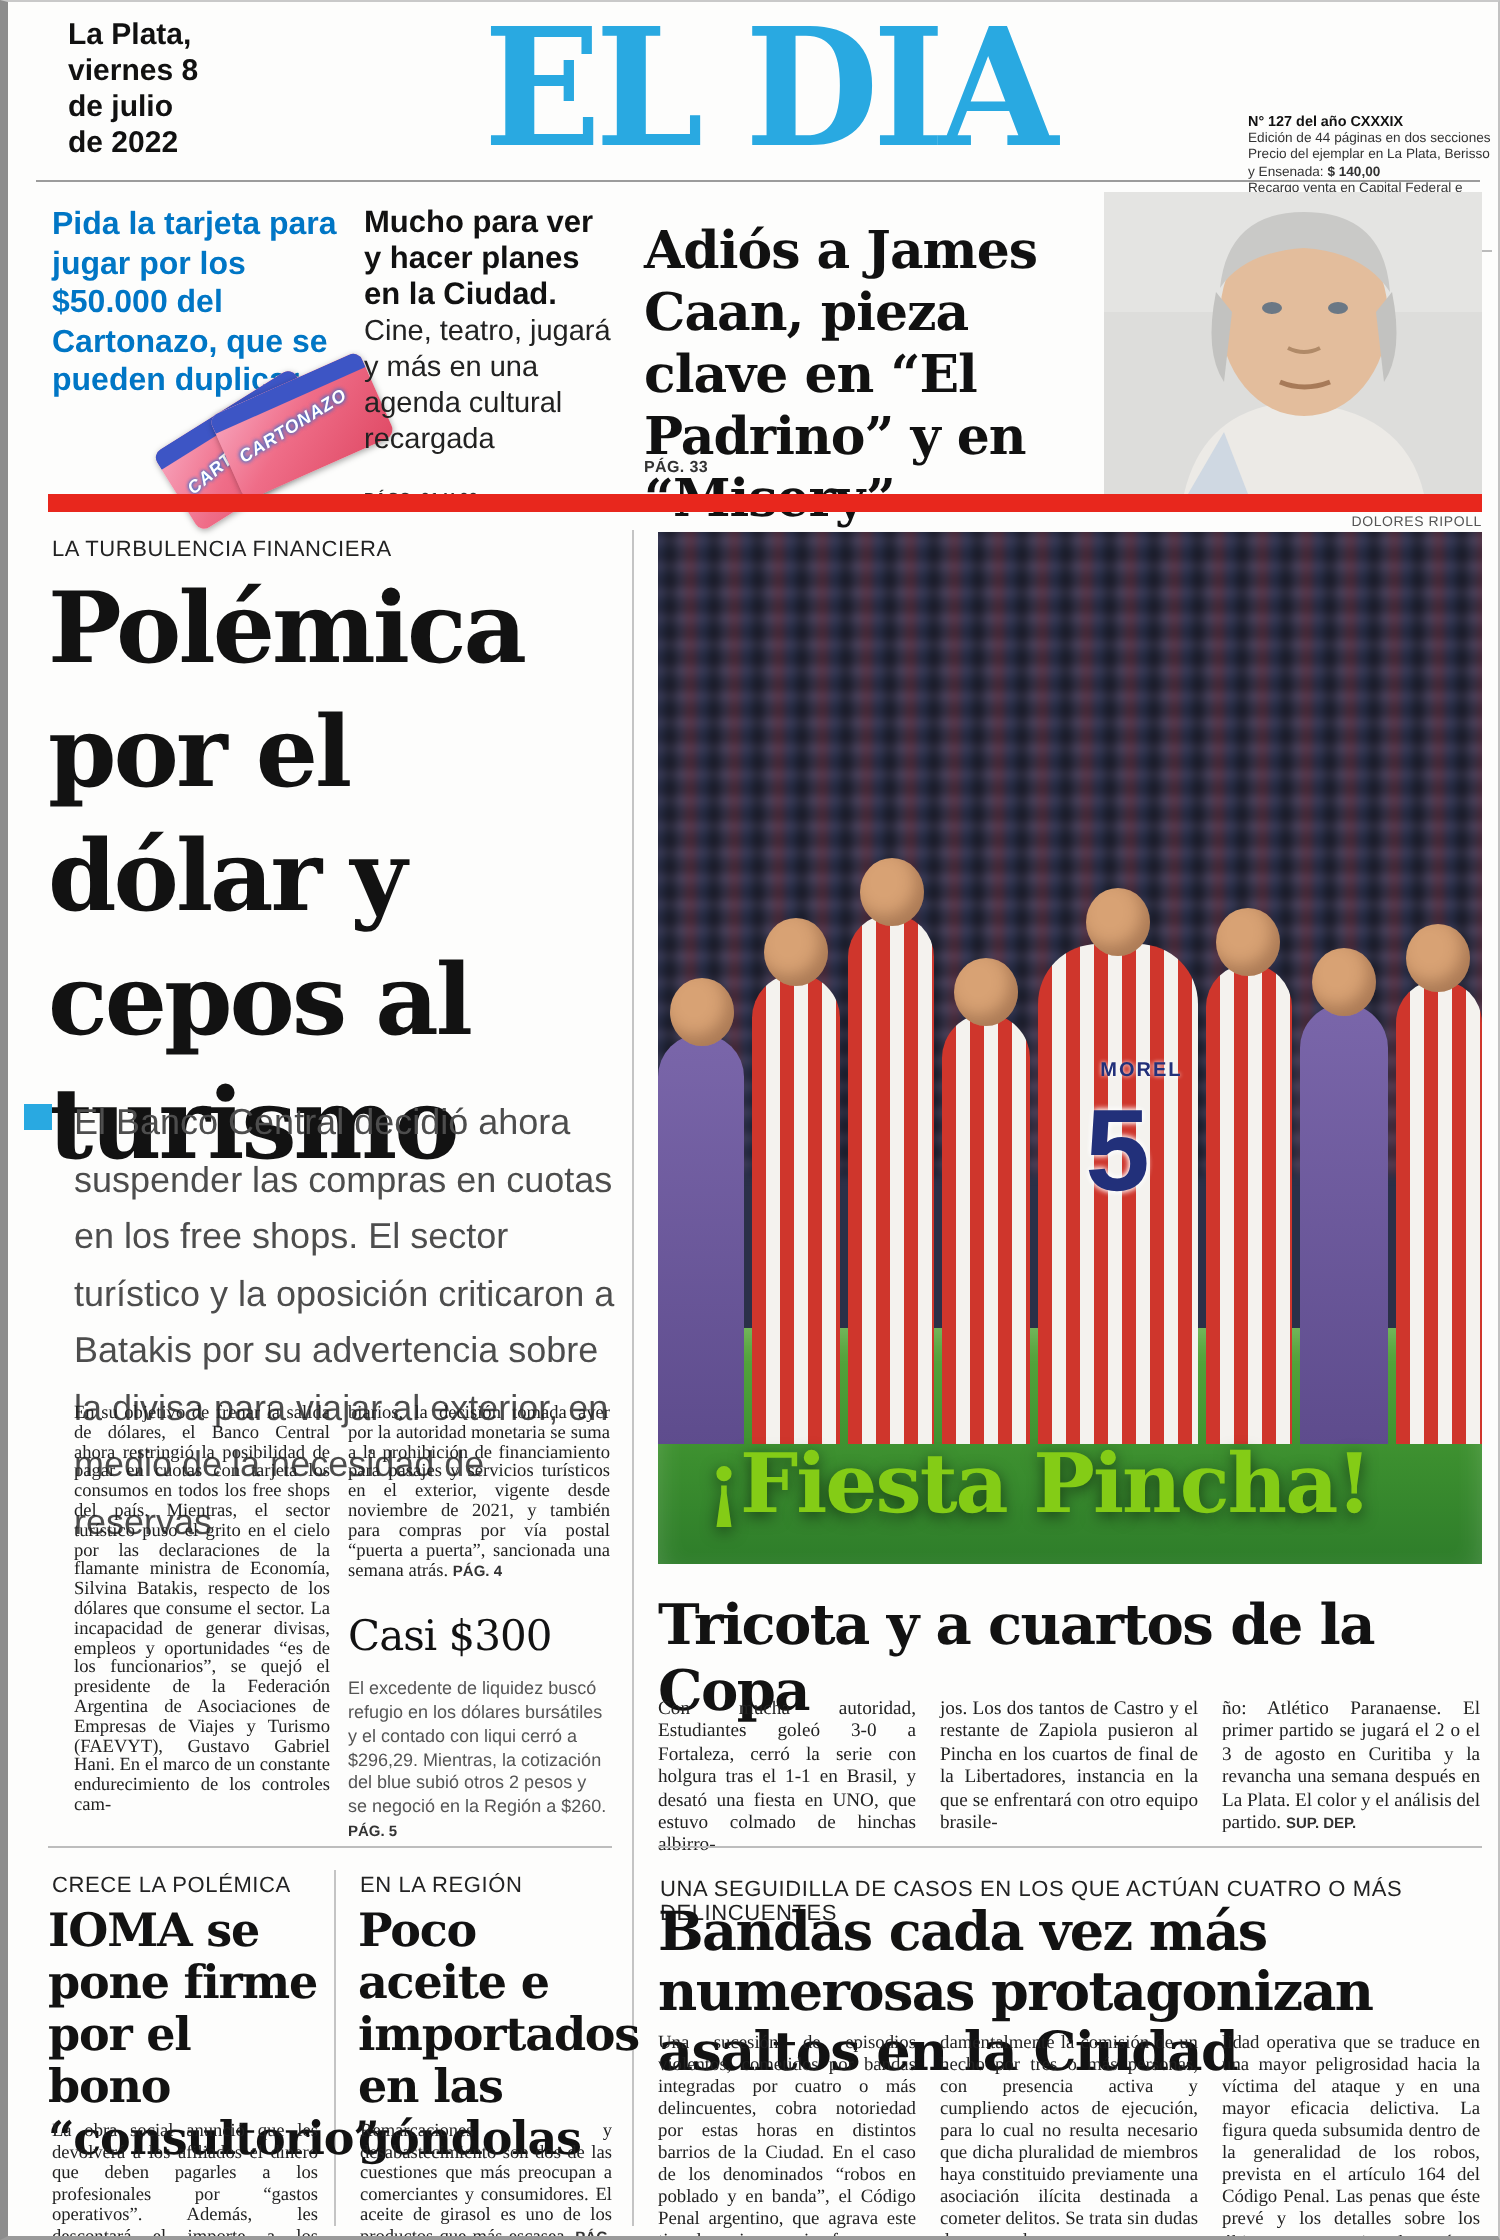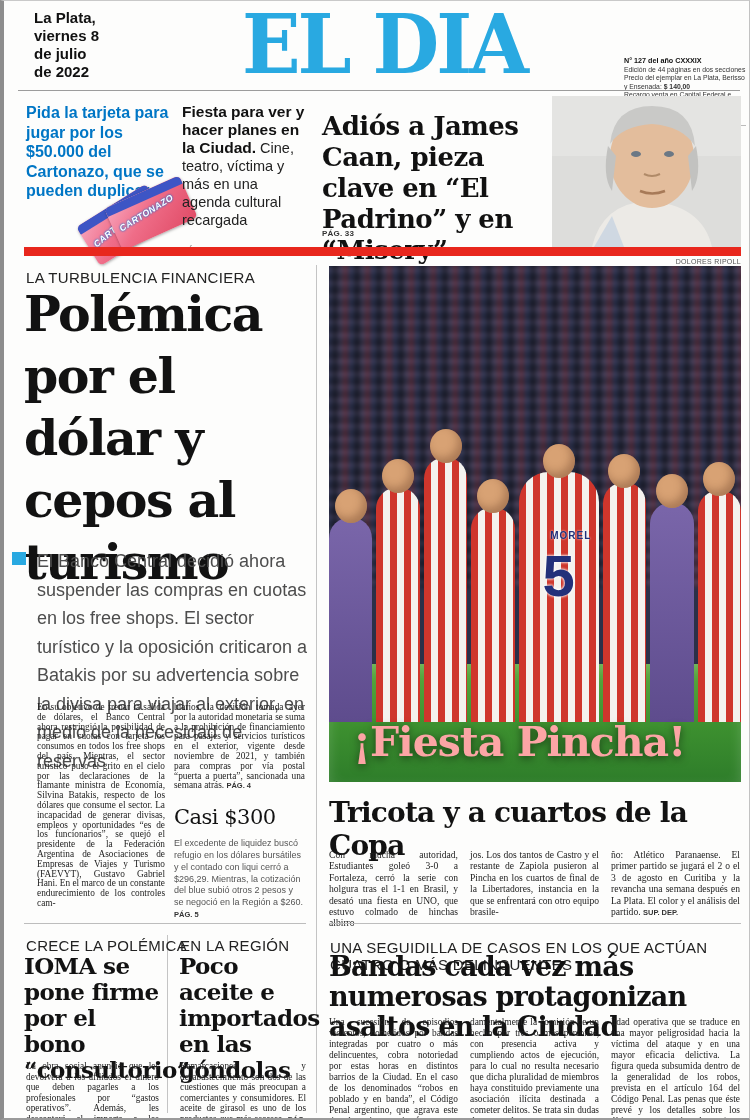--- a/index.html
+++ b/index.html
@@ -47,21 +47,21 @@
   .teaser3 { left:318px; top:110px; width:235px; font-family:"DejaVu Serif", serif; font-weight:bold;
              font-size:26px; line-height:31px; letter-spacing:-.5px; color:#111; }
   .teaser3-pag { left:318px; top:228px; }
   .caan-photo { left:548px; top:95px; width:189px; height:151px; overflow:hidden; background:#d8d8d6; }
 
   
   .red-bar { left:20px; top:246px; width:717px; height:9px; background:#e8271d; }
   .photo-credit { left:437px; top:257px; width:300px; text-align:right; font-size:7px; color:#555; letter-spacing:.3px; }
 
   
-  .kicker { font-size:15px; letter-spacing:.3px; color:#222; }
+  .kicker { font-size:11px; letter-spacing:.3px; color:#222; }
   .vrule { background:#c4c4c4; width:1px; }
   .hrule { background:#bdbdbd; height:1px; }
 
   
   .lead-kicker { left:22px; top:268px; }
   .lead-headline { left:20px; top:282px; width:290px; font-family:"DejaVu Serif", serif; font-weight:bold;
                    font-size:49px; line-height:62px; letter-spacing:-1.5px; color:#121212; }
   .bullet { left:8px; top:551px; width:14px; height:13px; background:#29a9e1; }
   .standfirst { left:33px; top:546px; width:272px; font-size:18px; line-height:28.5px; color:#4d4d4d; }
   .body-serif { font-family:"Liberation Serif", serif; font-size:9.3px; line-height:9.8px; text-align:justify; color:#222; }
@@ -93,21 +93,21 @@
   .purple { background:linear-gradient(#7a66aa,#5e4c8d); }
   .player .head { position:absolute; top:-28px; left:50%; transform:translateX(-50%);
                   width:32px; height:34px; border-radius:50%; background:#d8a274; box-shadow:inset -4px -5px 8px rgba(90,50,30,.35); }
   .player.tall { height:265px; }
   .player.center { width:92px; height:250px; border-radius:30px 30px 0 0; z-index:3; }
   .jersey-name { position:absolute; top:58px; width:100%; text-align:center; font-weight:bold;
                  font-size:10px; letter-spacing:1px; color:#22307a; text-shadow:0 0 2px #fff;padding-left:24px; }
   .jersey-number { position:absolute; top:70px; width:100%; text-align:center; font-weight:bold;
                    font-size:58px; color:#22307a; text-shadow:0 0 3px #fff,0 0 3px #fff; }
   .fiesta { position:absolute; left:24px; bottom:16px; font-family:"DejaVu Serif", serif; font-weight:bold;
-            font-size:41px; letter-spacing:-1px; color:#fca5a5; text-shadow:0 2px 8px rgba(0,0,0,.55); }
+            font-size:41px; letter-spacing:-1px; color:#84cc16; text-shadow:0 2px 8px rgba(0,0,0,.55); }
 
   
   .tricota-headline { left:325px; top:795px; width:412px; font-family:"DejaVu Serif", serif; font-weight:bold;
                       font-size:28px; letter-spacing:-.8px; color:#121212; }
   .tri-col { top:848px; width:129px; }
   .tri-col.c1 { left:325px; } .tri-col.c2 { left:466px; } .tri-col.c3 { left:607px; }
   .tri-col { font-size:9.6px; line-height:11.4px; }
 
   
   .bl-rule { left:20px; top:922px; width:282px; }
@@ -168,21 +168,21 @@
       <div class="edge"></div>
       <div class="lbl">CARTONAZO</div>
     </div>
     <div class="card card2">
       <div class="edge"></div>
       <div class="lbl">CARTONAZO</div>
     </div>
   </div>
 
   <div class="abs teaser2">
-    <span class="lead">Fiesta para ver y hacer planes en la Ciudad.</span><span> Cine, teatro, víctima y más en una agenda cultural recargada</span>
+    <span class="lead">Mucho para ver y hacer planes en la Ciudad.</span><span> Cine, teatro, jugará y más en una agenda cultural recargada</span>
     <span class="pag">PÁGS. 21 Y 22</span>
   </div>
 
   <div class="abs teaser3">Adiós a James Caan, pieza clave en “El Padrino” y en “Misery”</div>
   <div class="abs pag teaser3-pag">PÁG. 33</div>
 
   <div class="abs caan-photo">
     <svg width="189" height="151" viewBox="0 0 189 151">
       <rect width="189" height="151" fill="#dddddb"></rect>
       <rect width="189" height="60" fill="#e4e4e2"></rect>

